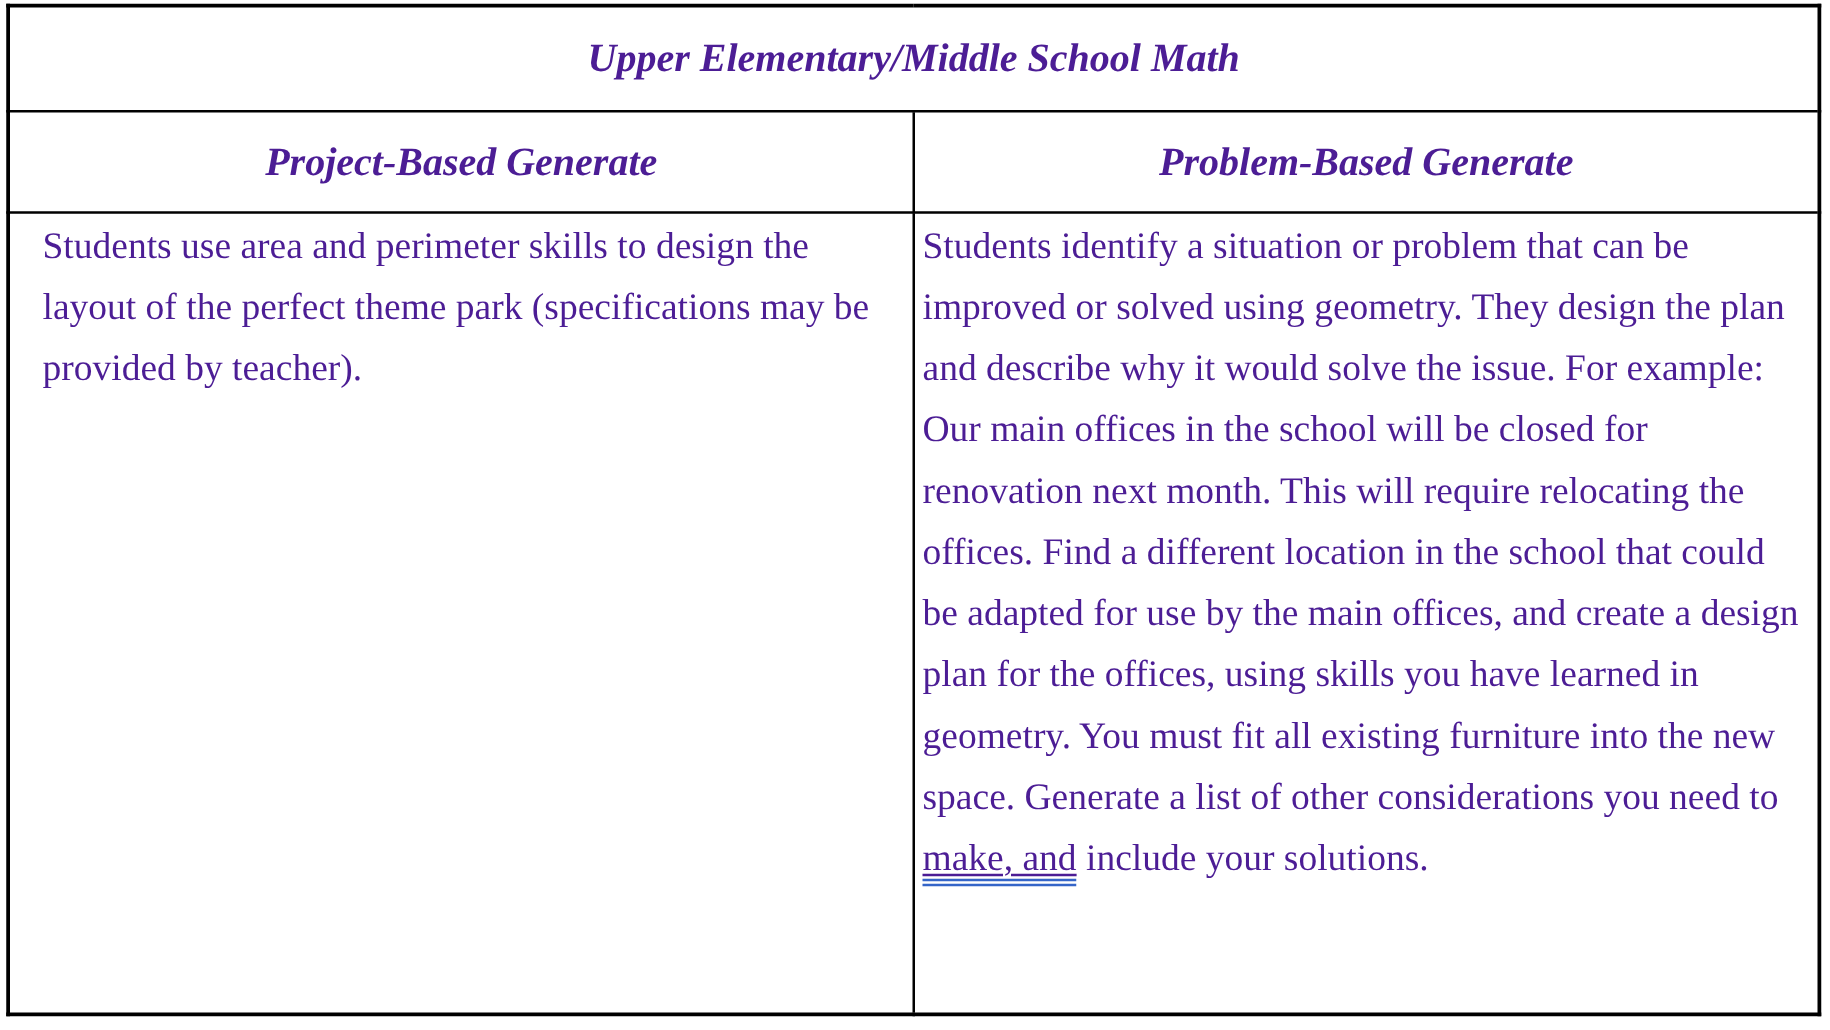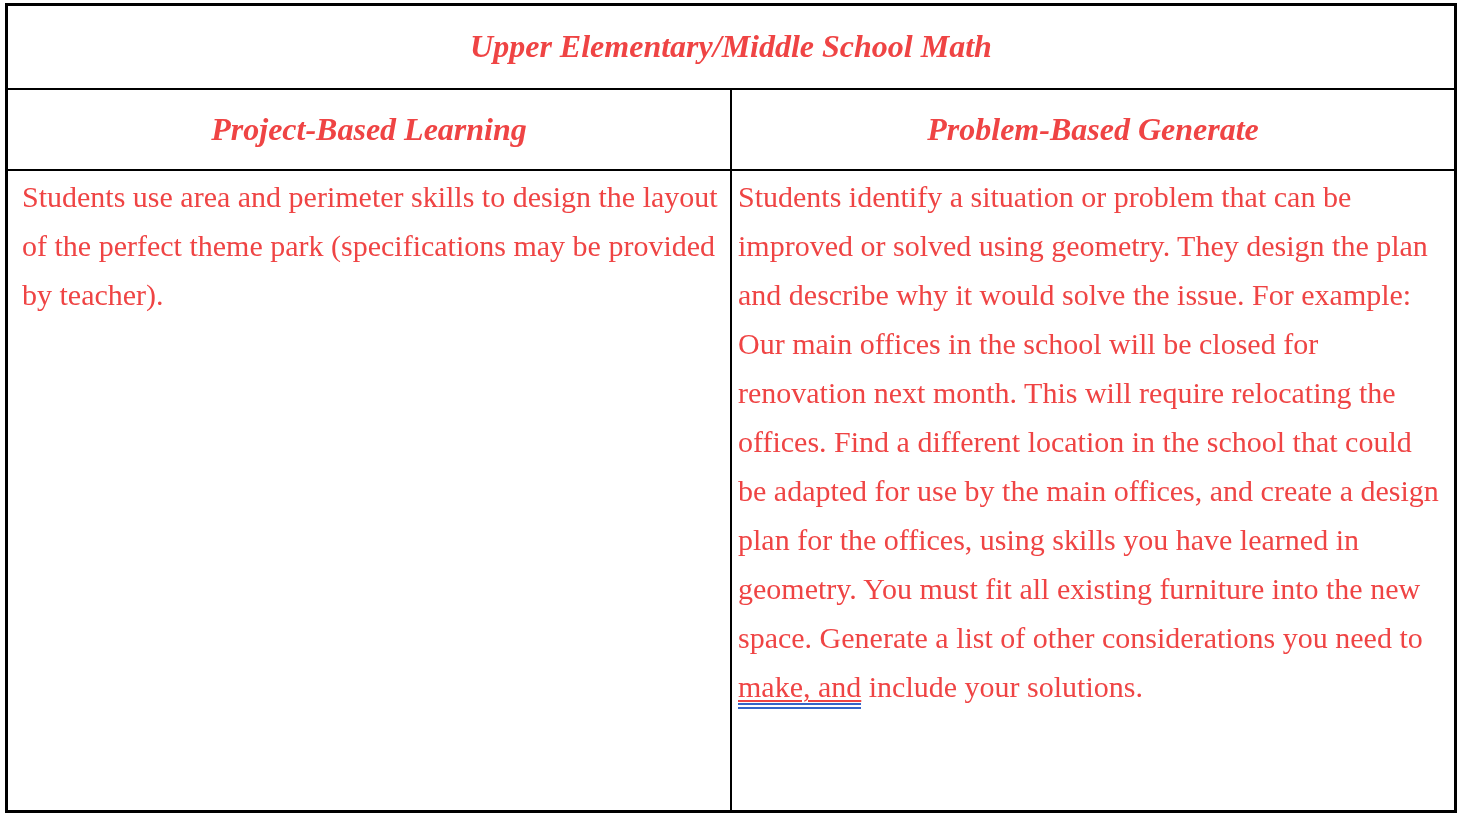--- a/index.html
+++ b/index.html
@@ -5,21 +5,21 @@
   html, body {
     margin: 0;
     padding: 0;
     background: #ffffff;
   }
   .page {
     position: relative;
     width: 1464px;
     height: 824px;
     background: #ffffff;
-    color: #ef4444;
+    color: #4c1d95;
     font-family: "Liberation Serif", "DejaVu Serif", serif;
     overflow: hidden;
   }
   table.doc-table {
     position: absolute;
     left: 5px;
     top: 3px;
     width: 1452px;
     height: 810px;
     border-collapse: collapse;
@@ -47,21 +47,21 @@
     text-align: center;
     vertical-align: middle !important;
     font-weight: bold;
     font-style: italic;
     font-size: 32px;
     line-height: 1.1;
   }
   .body-cell {
     font-size: 30px;
     line-height: 49px;
-    padding: 1px 8px 6px 14px;
+    padding: 1px 8px 6px 26px;
   }
   .body-cell.col-right {
     padding-left: 6px;
   }
   .grammar-flag {
     text-decoration: underline;
     text-decoration-thickness: 2px;
     text-underline-offset: 3px;
     border-bottom: 6px double var(--grammar-blue, #3565C8);
   }
@@ -69,21 +69,21 @@
 </head>
 <body>
 
 <div class="page">
   <table class="doc-table">
     <tbody>
       <tr>
         <td colspan="2" class="title-cell">Upper Elementary/Middle School Math</td>
       </tr>
       <tr>
-        <td class="header-cell col-left">Project-Based Learning</td>
+        <td class="header-cell col-left">Project-Based Generate</td>
         <td class="header-cell col-right">Problem-Based Generate</td>
       </tr>
       <tr>
         <td class="body-cell col-left"><span>Students use area and perimeter skills to design the layout of the perfect theme park (specifications may be provided by teacher).</span></td>
         <td class="body-cell col-right"><span>Students identify a situation or problem that can be improved or solved using geometry. They design the plan and describe why it would solve the issue. For example: Our main offices in the school will be closed for renovation next month. This will require relocating the offices. Find a different location in the school that could be adapted for use by the main offices, and create a design plan for the offices, using skills you have learned in geometry. You must fit all existing furniture into the new space. Generate a list of other considerations you need to </span><span class="grammar-flag">make, and</span><span> include your solutions.</span></td>
       </tr>
     </tbody>
   </table>
 </div>
 

